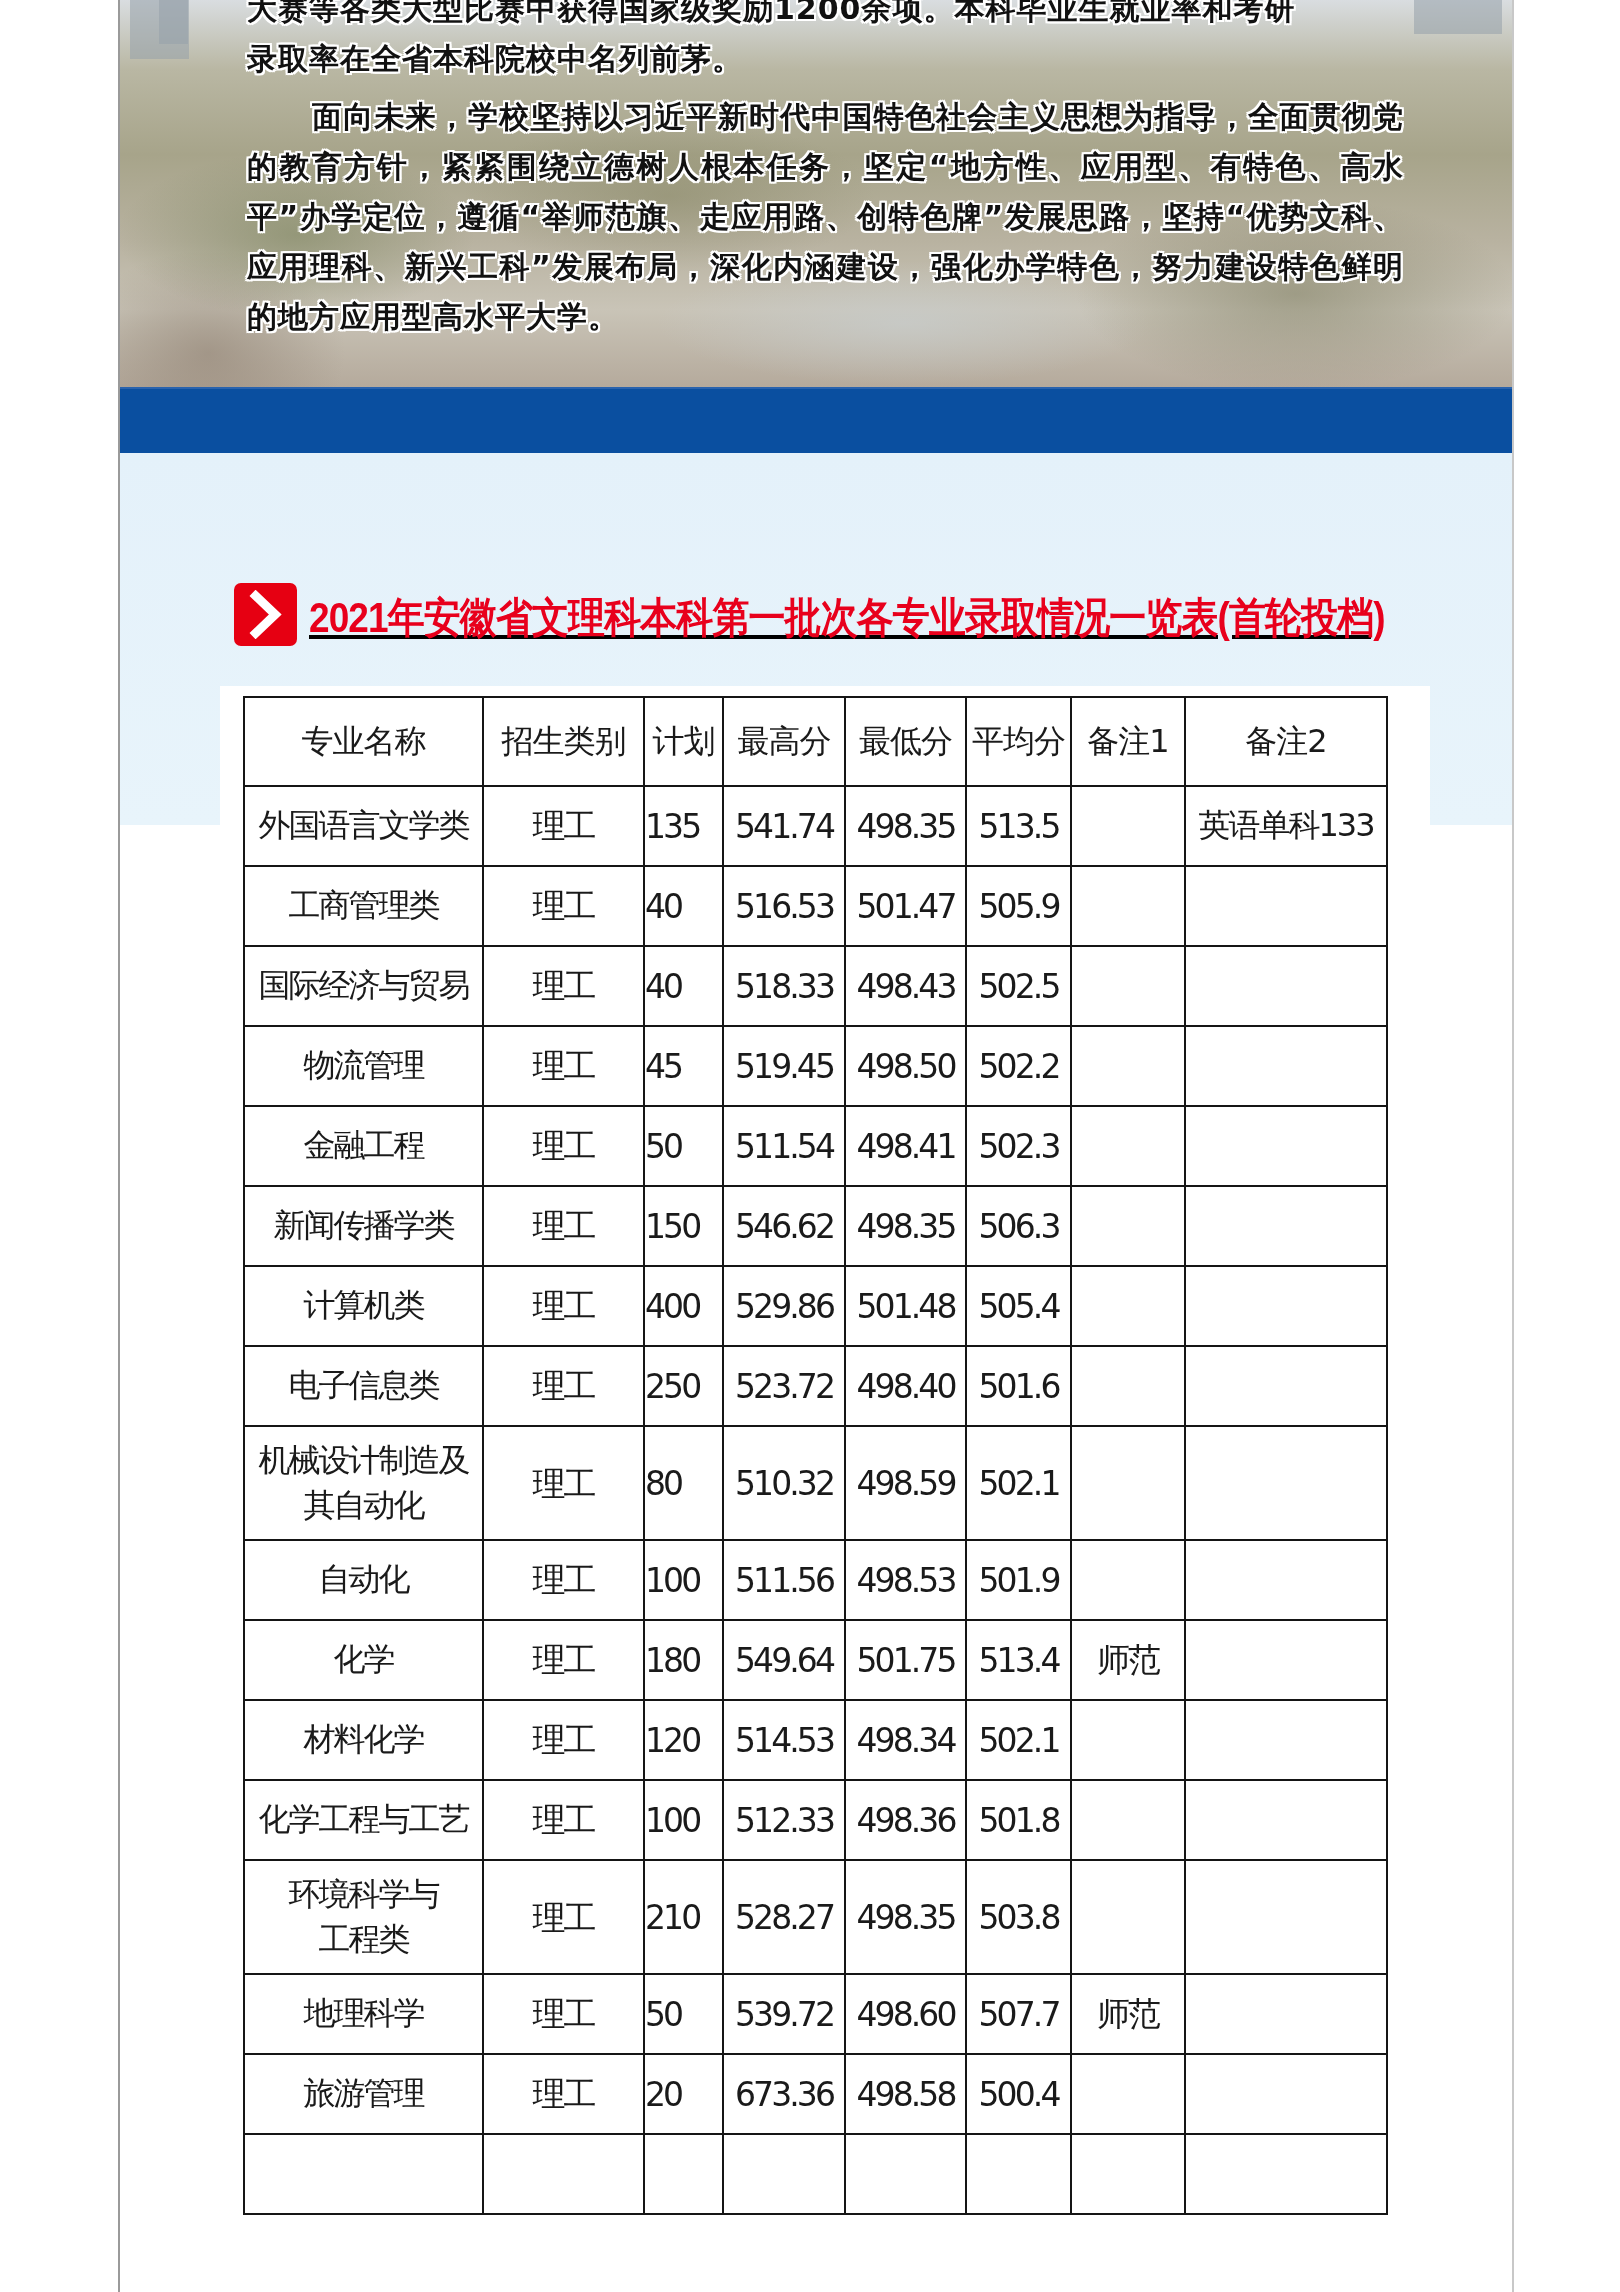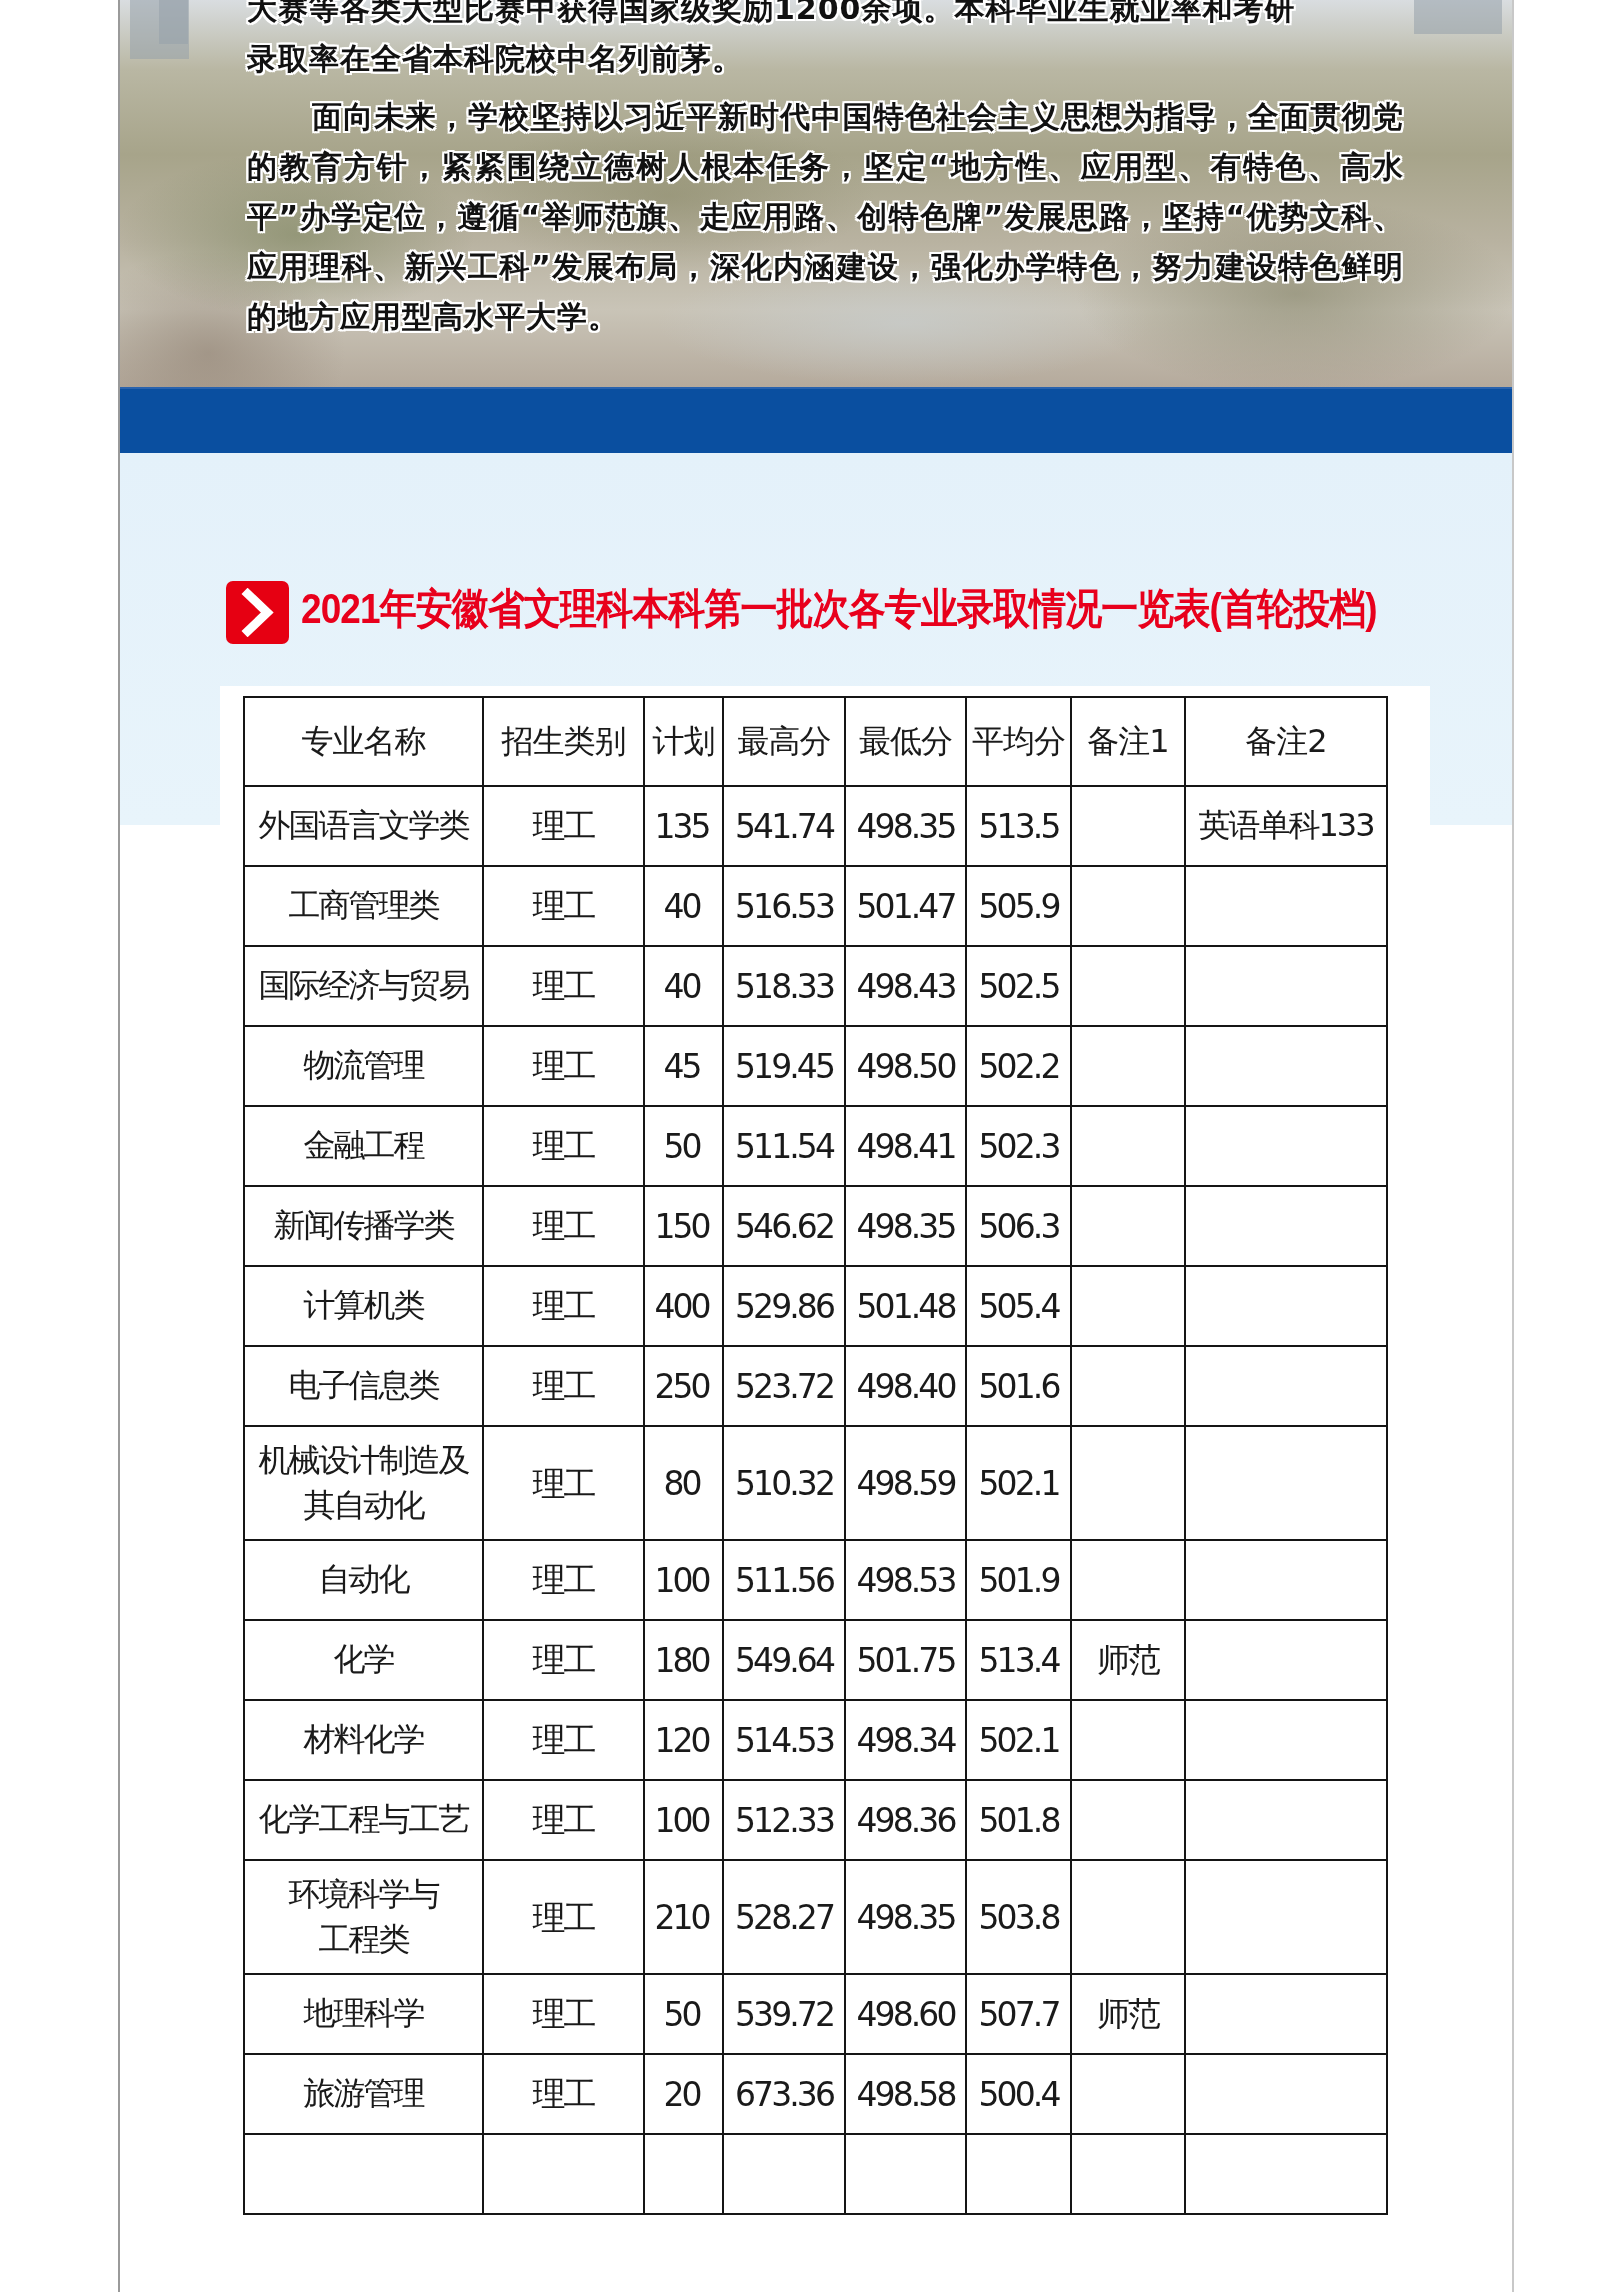--- a/index.html
+++ b/index.html
@@ -39,22 +39,22 @@
   .blue-bar {
     position: absolute; left: 0; top: 387px; width: 1392px; height: 66px;
     background: #0a4fa0; border-top: 2px solid #2a63ad;
   }
   .light-bg {
     position: absolute; left: 0; top: 453px; width: 1392px; height: 372px;
     background: linear-gradient(180deg, #e4f1fa 0%, #e8f4fb 100%);
   }
   
   .title-row {
-    position: absolute; left: 106px; top: 581px; height: 65px;
-    display: flex; align-items: flex-start;
+    position: absolute; left: 114px; top: 581px; height: 65px;
+    display: flex; align-items: flex-end; text-decoration: underline;
   }
   .title-icon {
     width: 63px; height: 63px; background: #e60012; border-radius: 6.9px;
     display: flex; align-items: center; justify-content: center;
   }
   .title-text {
     margin-left: 11.8px; font-size: 42px; font-weight: bold; color: #e8001c;
     letter-spacing: -1px; white-space: nowrap;
     font-family: "Liberation Sans", "DejaVu Sans", sans-serif;
     transform: scaleX(0.88); transform-origin: left center;
@@ -70,21 +70,21 @@
     font-family: "DejaVu Sans", "Liberation Sans", sans-serif;
   }
   table.admit th, table.admit td {
     border: 2.9px solid #151515; padding: 0; text-align: center; vertical-align: middle;
     color: #1a1a1a; overflow: hidden;
   }
   table.admit th { font-size: 32px; font-weight: normal; height: 87px; letter-spacing: -1px; }
   table.admit td { font-size: 33px; height: 78px; letter-spacing: -2px; }
   table.admit td.tall { height: 112px; line-height: 45px; }
   table.admit td.num { font-family: "DejaVu Sans", sans-serif; letter-spacing: -2.9px; }
-  table.admit td.plan { text-align: center; padding-right: 3.9px; }
+  table.admit td.plan { text-align: left; padding-right: 3.9px; }
   table.admit td.name { font-size: 32px; letter-spacing: -2px; border-radius: 10px; }
 </style>
 </head>
 <body>
 
 <div class="panel">
   <div class="photo">
     <div class="bldg" style="left:9.8px;top:0;width:59px;height:59px;"></div>
     <div class="bldg" style="left:39px;top:0;width:29px;height:44px;"></div>
     <div class="bldg" style="left:1294px;top:0;width:88px;height:34px;"></div>

